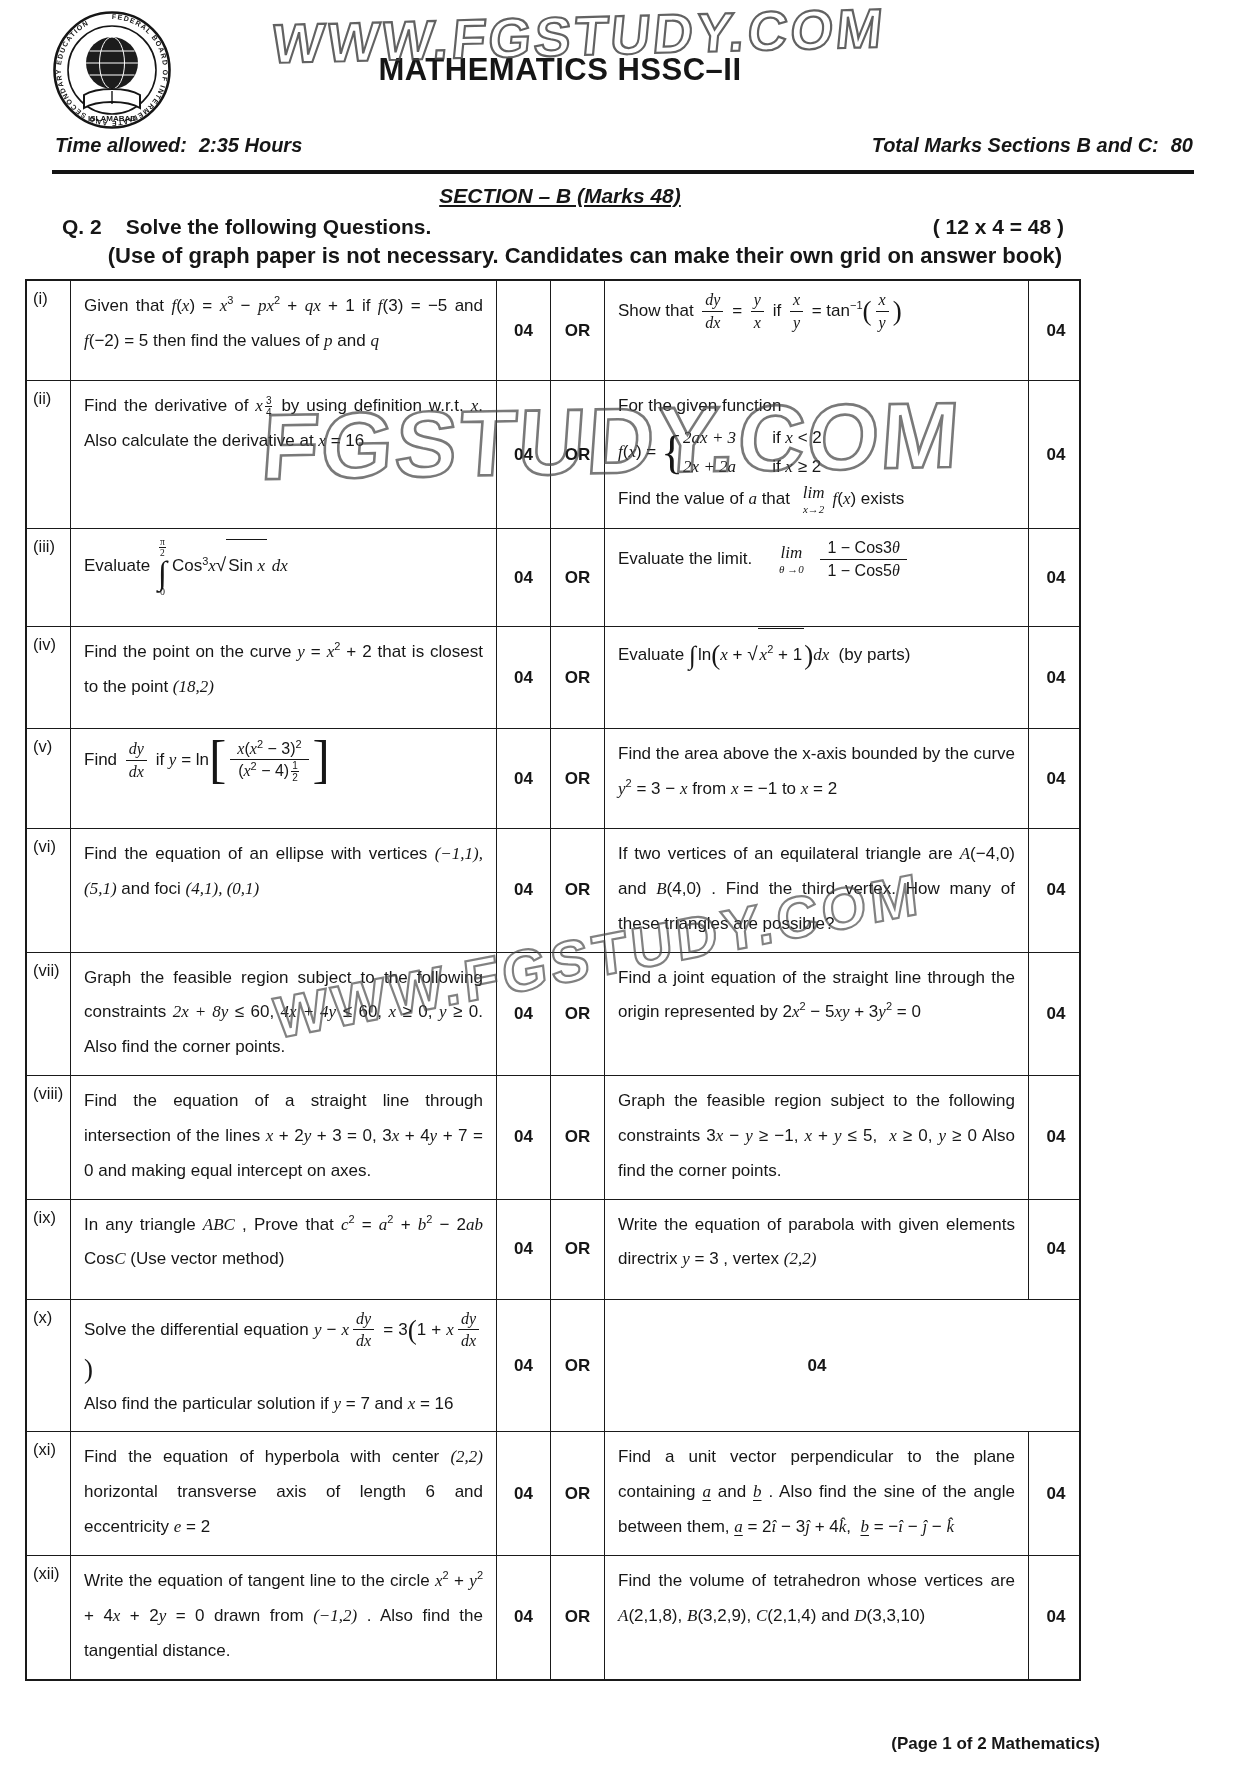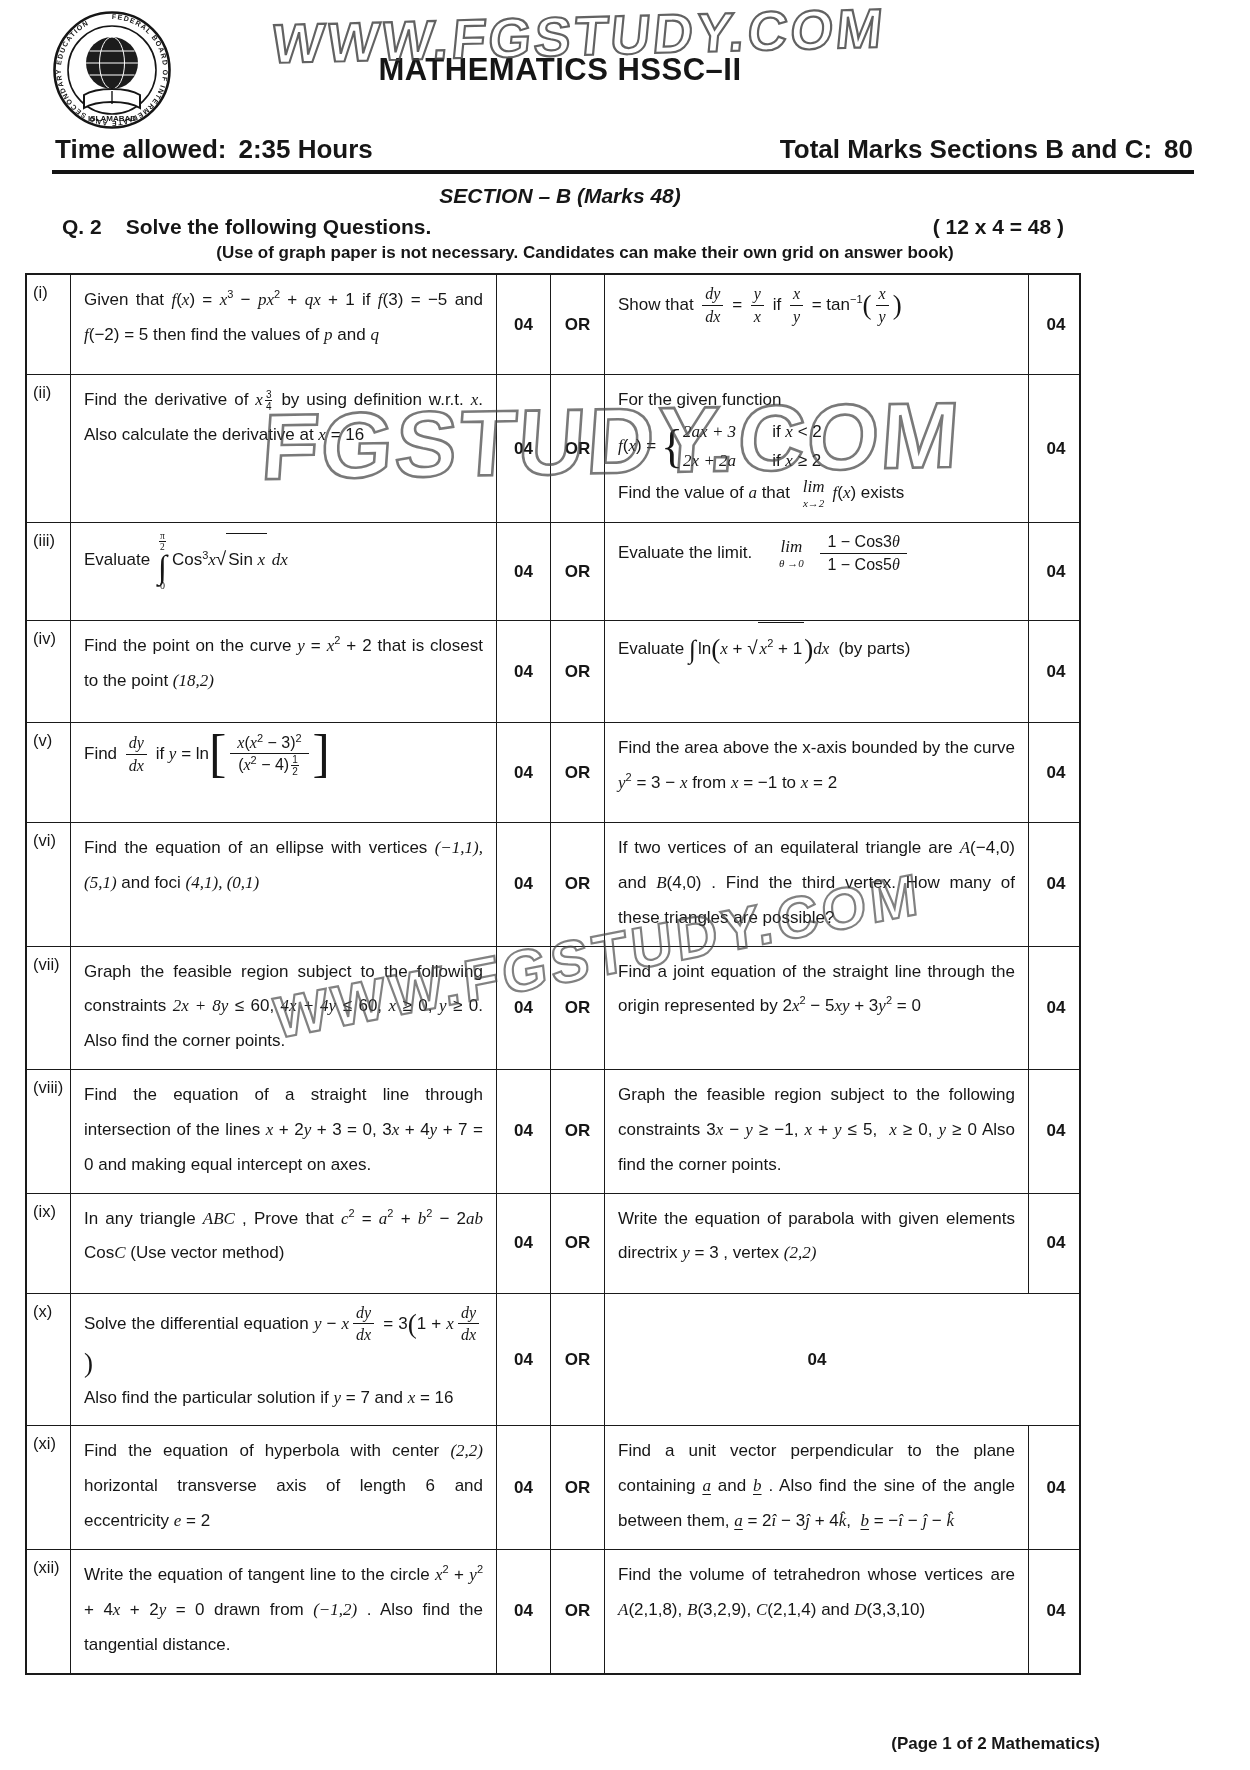--- a/index.html
+++ b/index.html
@@ -24,37 +24,37 @@
   
   .header { position:relative; height:176px; z-index:1; }
   .logo { position:absolute; left:52px; top:10px; width:120px; height:120px; }
   .title {
     position:absolute; top:52px; left:0; width:1120px; text-align:center;
     font-size:31px; font-weight:700; letter-spacing:.5px;
   }
   .meta-row {
     position:absolute; top:134px; left:55px; right:57px;
     display:flex; justify-content:space-between;
-    font-size:26px; font-weight:700;
+    font-size:20px; font-weight:700;font-style:italic;
   }
   .meta-row .val { margin-left:12px; }
   .rule { position:absolute; top:170px; left:52px; right:56px; border-top:4px solid #131313; }
 
   
   .section-head { position:relative; z-index:1; }
   .section-title {
     width:1120px; text-align:center; font-size:21px; font-weight:700;
-    font-style:italic; margin-top:8px;
+    font-style:italic; text-decoration:underline; margin-top:8px;
   }
   .qline {
     display:flex; justify-content:space-between; align-items:baseline;
     margin:7px 186px 0 62px; font-size:21px; font-weight:700;
   }
   .qline .qtitle { margin-left:24px; }
-  .note { width:1170px; text-align:center; font-weight:700; font-size:17px; margin-top:4px; }
+  .note { width:1170px; text-align:center; font-weight:700; font-size:22px; margin-top:4px; }
 
   
   .qtable {
     position:relative; z-index:1;
     margin:10px 0 0 25px; width:1056px;
     border:2px solid #1a1a1a;
   }
   .qrow { display:grid; grid-template-columns:44px 426px 54px 54px 424px 54px; border-bottom:1.6px solid #1a1a1a; }
   .qrow:last-child { border-bottom:none; }
   .cell { border-right:1.6px solid #1a1a1a; }

